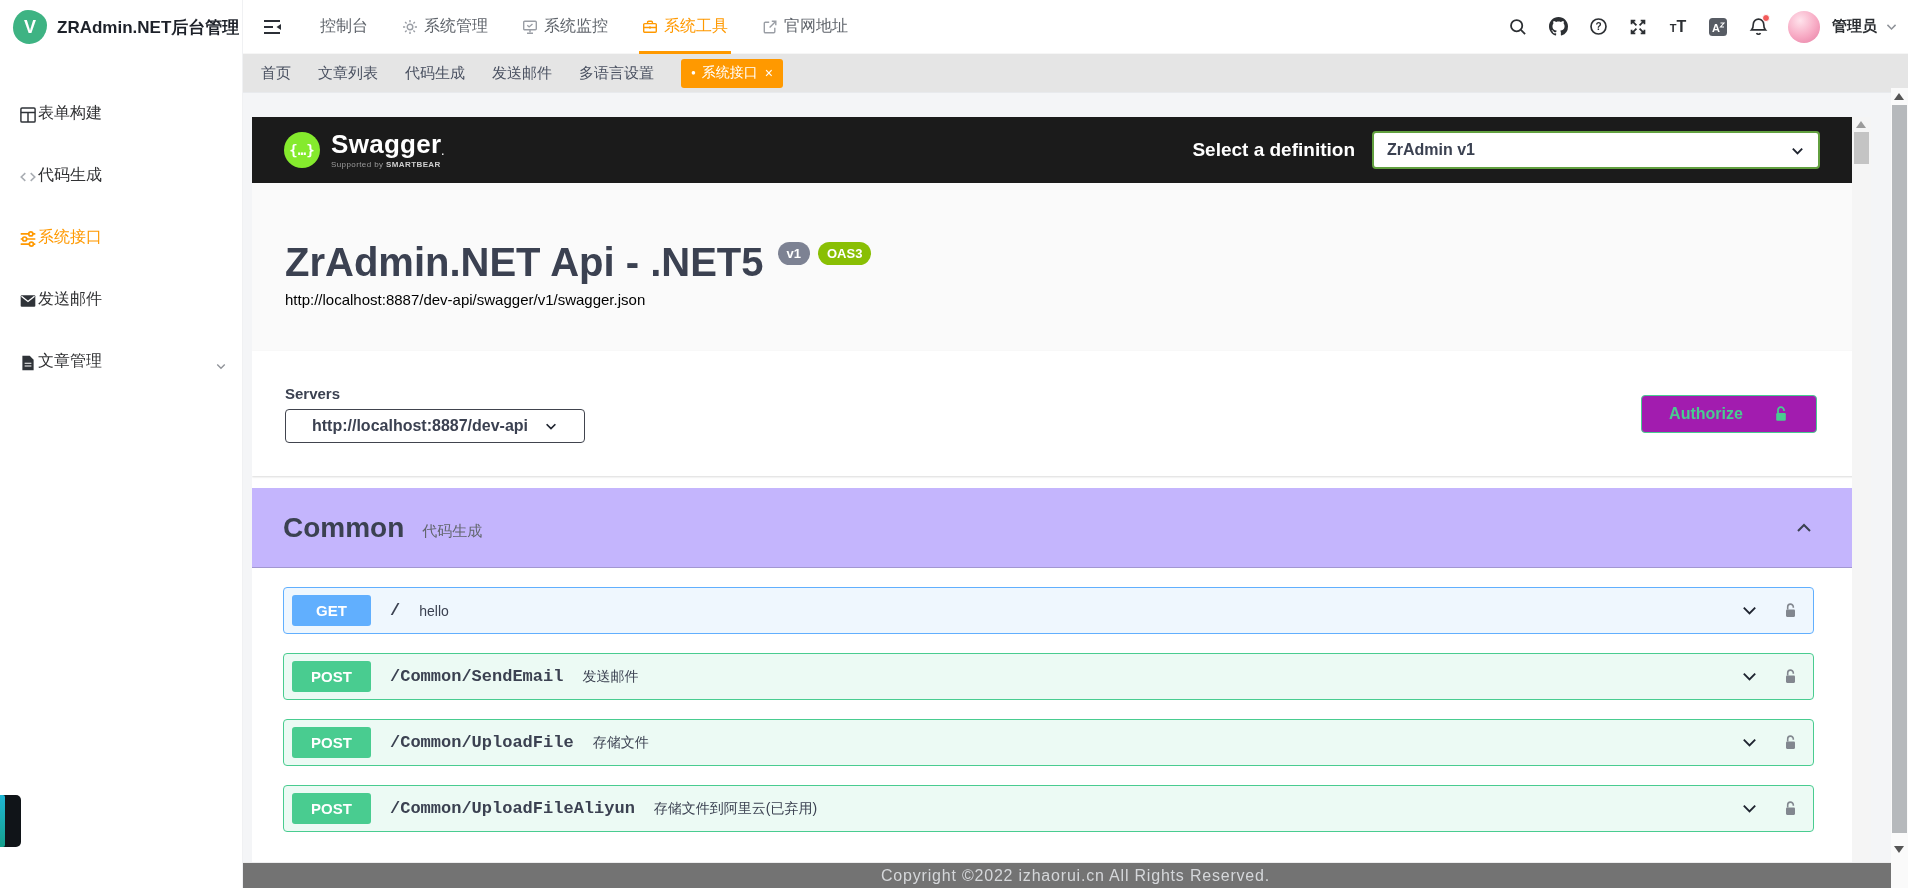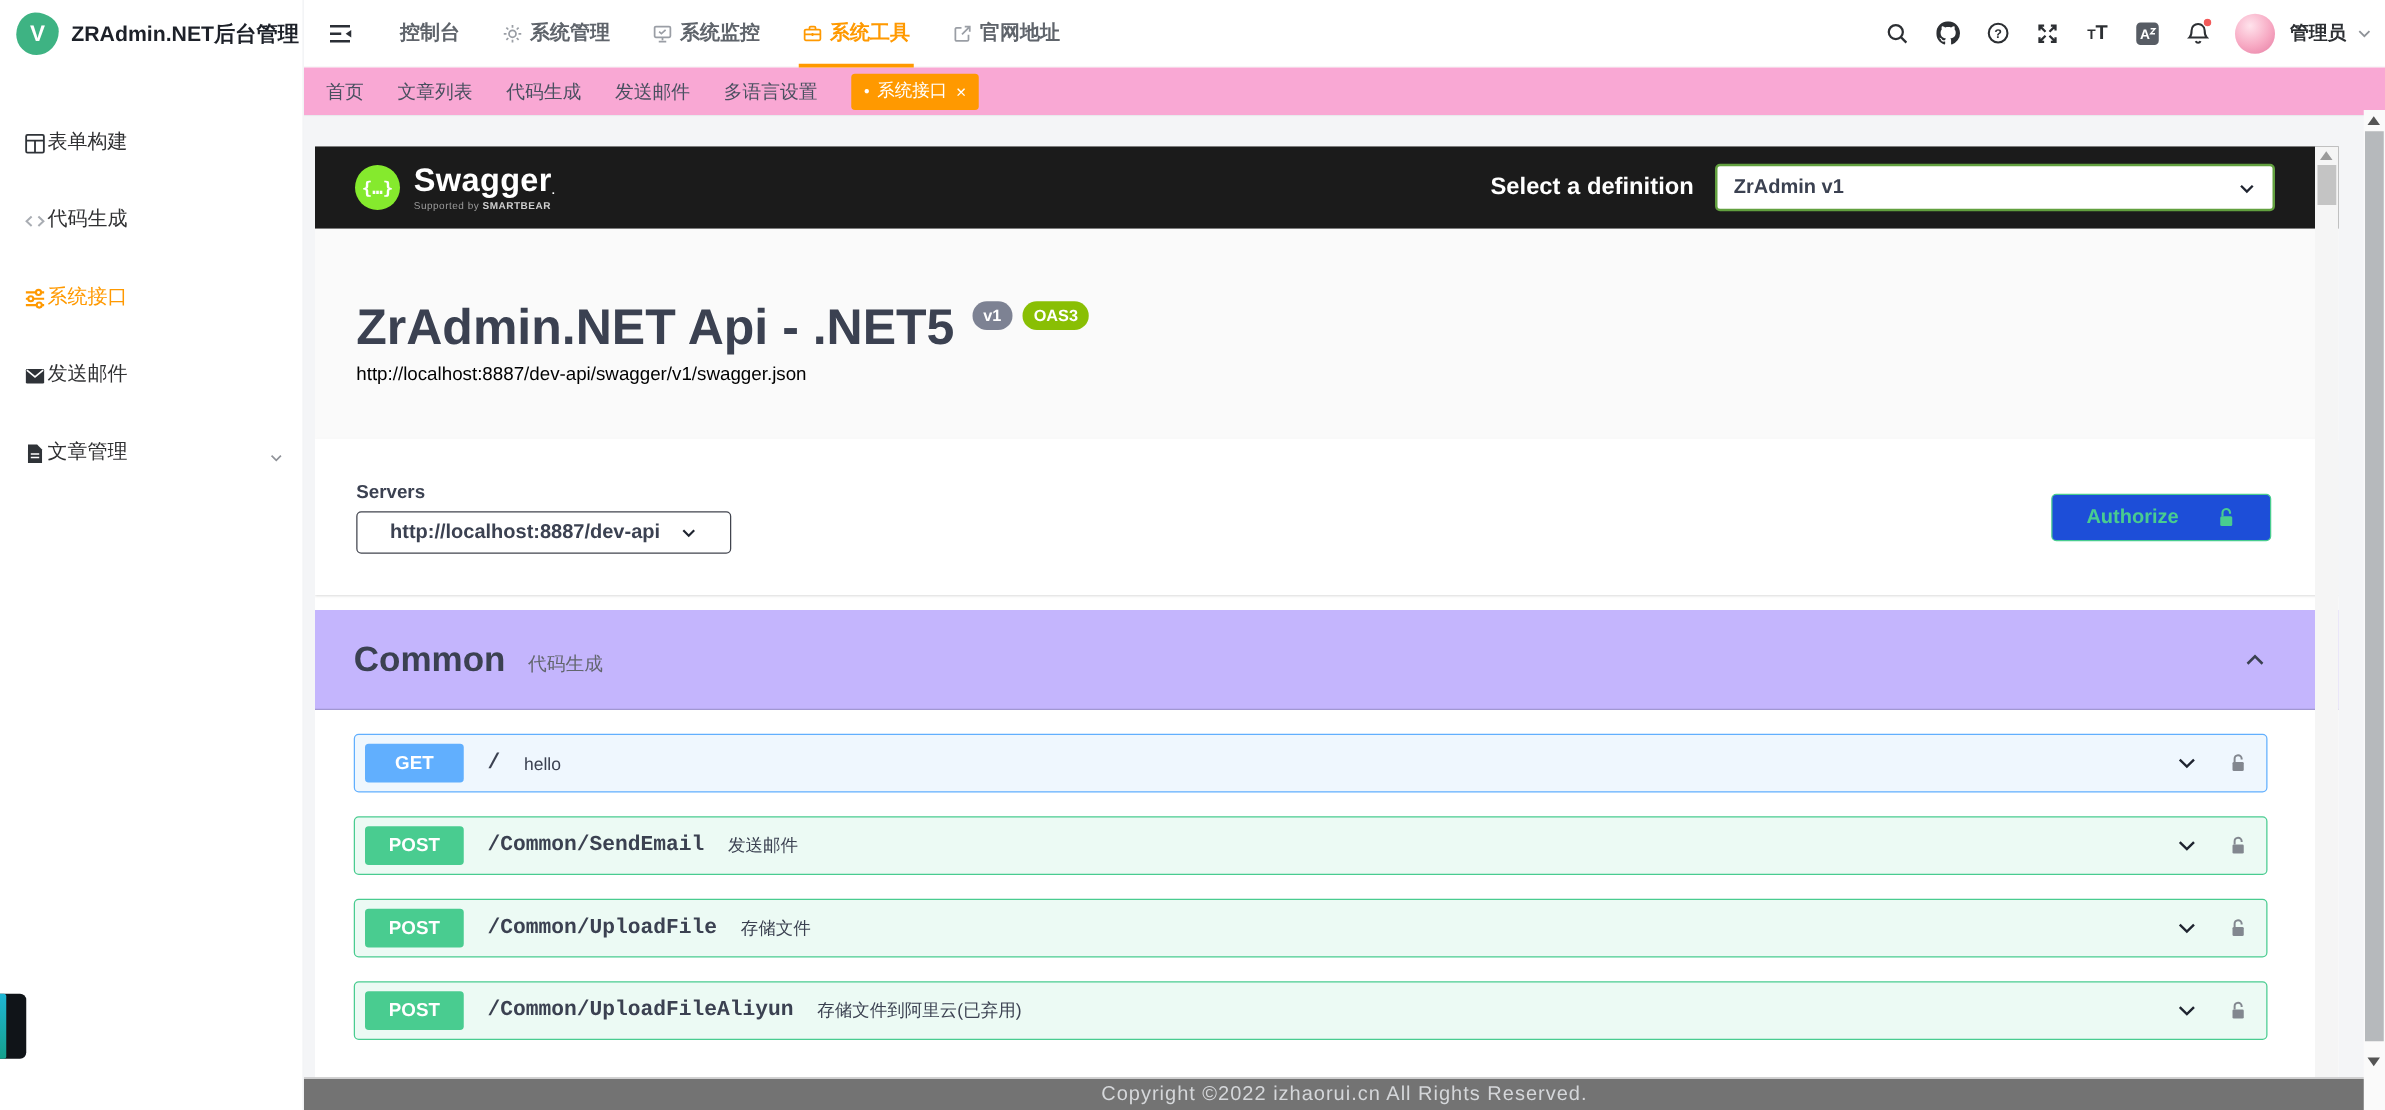--- a/index.html
+++ b/index.html
@@ -21,41 +21,41 @@
   .side-item .si { width:19px; color:#2f3338; }
   .side-item.active, .side-item.active .si { color:#ff9900; }
   .side-expand { margin-left:auto; margin-right:15px; color:#909399; }
 
   
   .main { position:absolute; left:243px; right:0; top:0; bottom:0; }
   .navbar { height:54px; background:#fff; display:flex; align-items:center; padding:0 10px 0 12px;
     border-bottom:1px solid #f6f6f6; }
   .hamburger { width:34px; height:34px; display:flex; align-items:center; justify-content:center;
     background:none; border:none; cursor:pointer; }
-  .topnav { display:flex; height:54px; margin-left:14px;font-weight:bold; }
+  .topnav { display:flex; height:54px; margin-left:14px; }
   .nav-item { display:flex; align-items:center; gap:6px; padding:0 17px; font-size:16px; color:#5f646b;
     position:relative; cursor:pointer; }
   .nav-item .ni { color:#9a9ea5; }
   .nav-item.active { color:#ff9900; }
   .nav-item.active .ni { color:#ff9900; }
   .nav-item.active::after { content:""; position:absolute; left:14px; right:14px; bottom:0; height:3px;
     background:#ff9900; }
   .nav-right { margin-left:auto; display:flex; align-items:center; gap:4px; }
   .tool-btn { width:36px; height:36px; display:flex; align-items:center; justify-content:center;
     background:none; border:none; cursor:pointer; color:#2c2f33; position:relative; }
   .fs-icon { font-weight:600; color:#2c2f33; }
   .fs-icon .t-sm { font-size:11px; } .fs-icon .t-lg { font-size:16px; }
   .bell-dot { position:absolute; top:5px; right:6px; width:8px; height:8px; background:#f25a5a;
     border-radius:50%; border:1px solid #fff; }
   .avatar { width:32px; height:32px; border-radius:50%; margin-left:8px;
     background:radial-gradient(circle at 38% 30%, #ffe3ec, #f7a9c3 55%, #e57ca2); }
   .user-name { font-size:15px; font-weight:600; color:#2c2f33; margin:0 4px 0 8px; }
 
   
-  .tabbar { height:39px; background:#f9a8d4; border-bottom:1px solid #e8eaed; display:flex;
+  .tabbar { height:39px; background:#e5e5e5; border-bottom:1px solid #e8eaed; display:flex;
     align-items:center; padding-left:18px; gap:27px; }
   .tab { font-size:15px; color:#495060; cursor:pointer; white-space:nowrap; }
   .tab.active { background:#ff9900; color:#fff; height:29px; display:flex; align-items:center; gap:6px;
     padding:0 10px; border-radius:3px; font-size:14px; }
   .tab-dot { font-size:8px; line-height:1; }
   .tab-close { font-size:14px; cursor:pointer; margin-left:1px; }
 
   
   .content { position:absolute; left:0; right:0; top:93px; bottom:0; background:#f4f5f7; }
   .swagger { position:absolute; left:9px; top:24px; right:37px; bottom:26px; background:#fff;
@@ -79,21 +79,21 @@
   .badge-v { background:#7d8293; }
   .badge-oas { background:#89bf04; }
   .api-link { display:inline-block; margin-top:6px; color:#000000; font-size:15px;
     text-decoration:none; cursor:pointer; }
   .sw-scheme { height:125px; background:#fff; box-shadow:0 1px 2px 0 rgba(0,0,0,.15);
     display:flex; align-items:center; justify-content:space-between; padding:0 54px 0 33px; }
   .servers-label { font-size:15px; font-weight:700; color:#3b4151; margin-bottom:7px; }
   .servers-select { width:300px; height:34px; border:1px solid #41444e; border-radius:4px; background:#fff;
     display:flex; align-items:center; justify-content:space-between; padding:0 26px;
     font-weight:700; font-size:16px; color:#3b4151; cursor:pointer; }
-  .authorize-btn { width:176px; height:38px; background:#1d4ed8; border:1.5px solid #49cc90; border-radius:4px;
+  .authorize-btn { width:176px; height:38px; background:#a21caf; border:1.5px solid #49cc90; border-radius:4px;
     color:#49cc90; font-weight:700; font-size:16px; display:flex; align-items:center;
     justify-content:center; gap:30px; cursor:pointer; }
   .sw-section-header { margin-top:12px; height:80px; background:#c4b5fd;
     border-bottom:1px solid rgba(59,65,81,.25); display:flex; align-items:center;
     padding:0 57px 0 31px; cursor:pointer; }
   .section-title { font-size:28px; font-weight:700; color:#3b4151; }
   .section-desc { font-size:15px; color:#62666d; margin-left:18px; margin-top:8px; }
   .section-chevron { margin-left:auto; color:#3b4151; }
   .op-list { padding:19px 57px 0 31px; }
   .op-row { height:47px; border-radius:4px; border:1px solid; display:flex; align-items:center;

